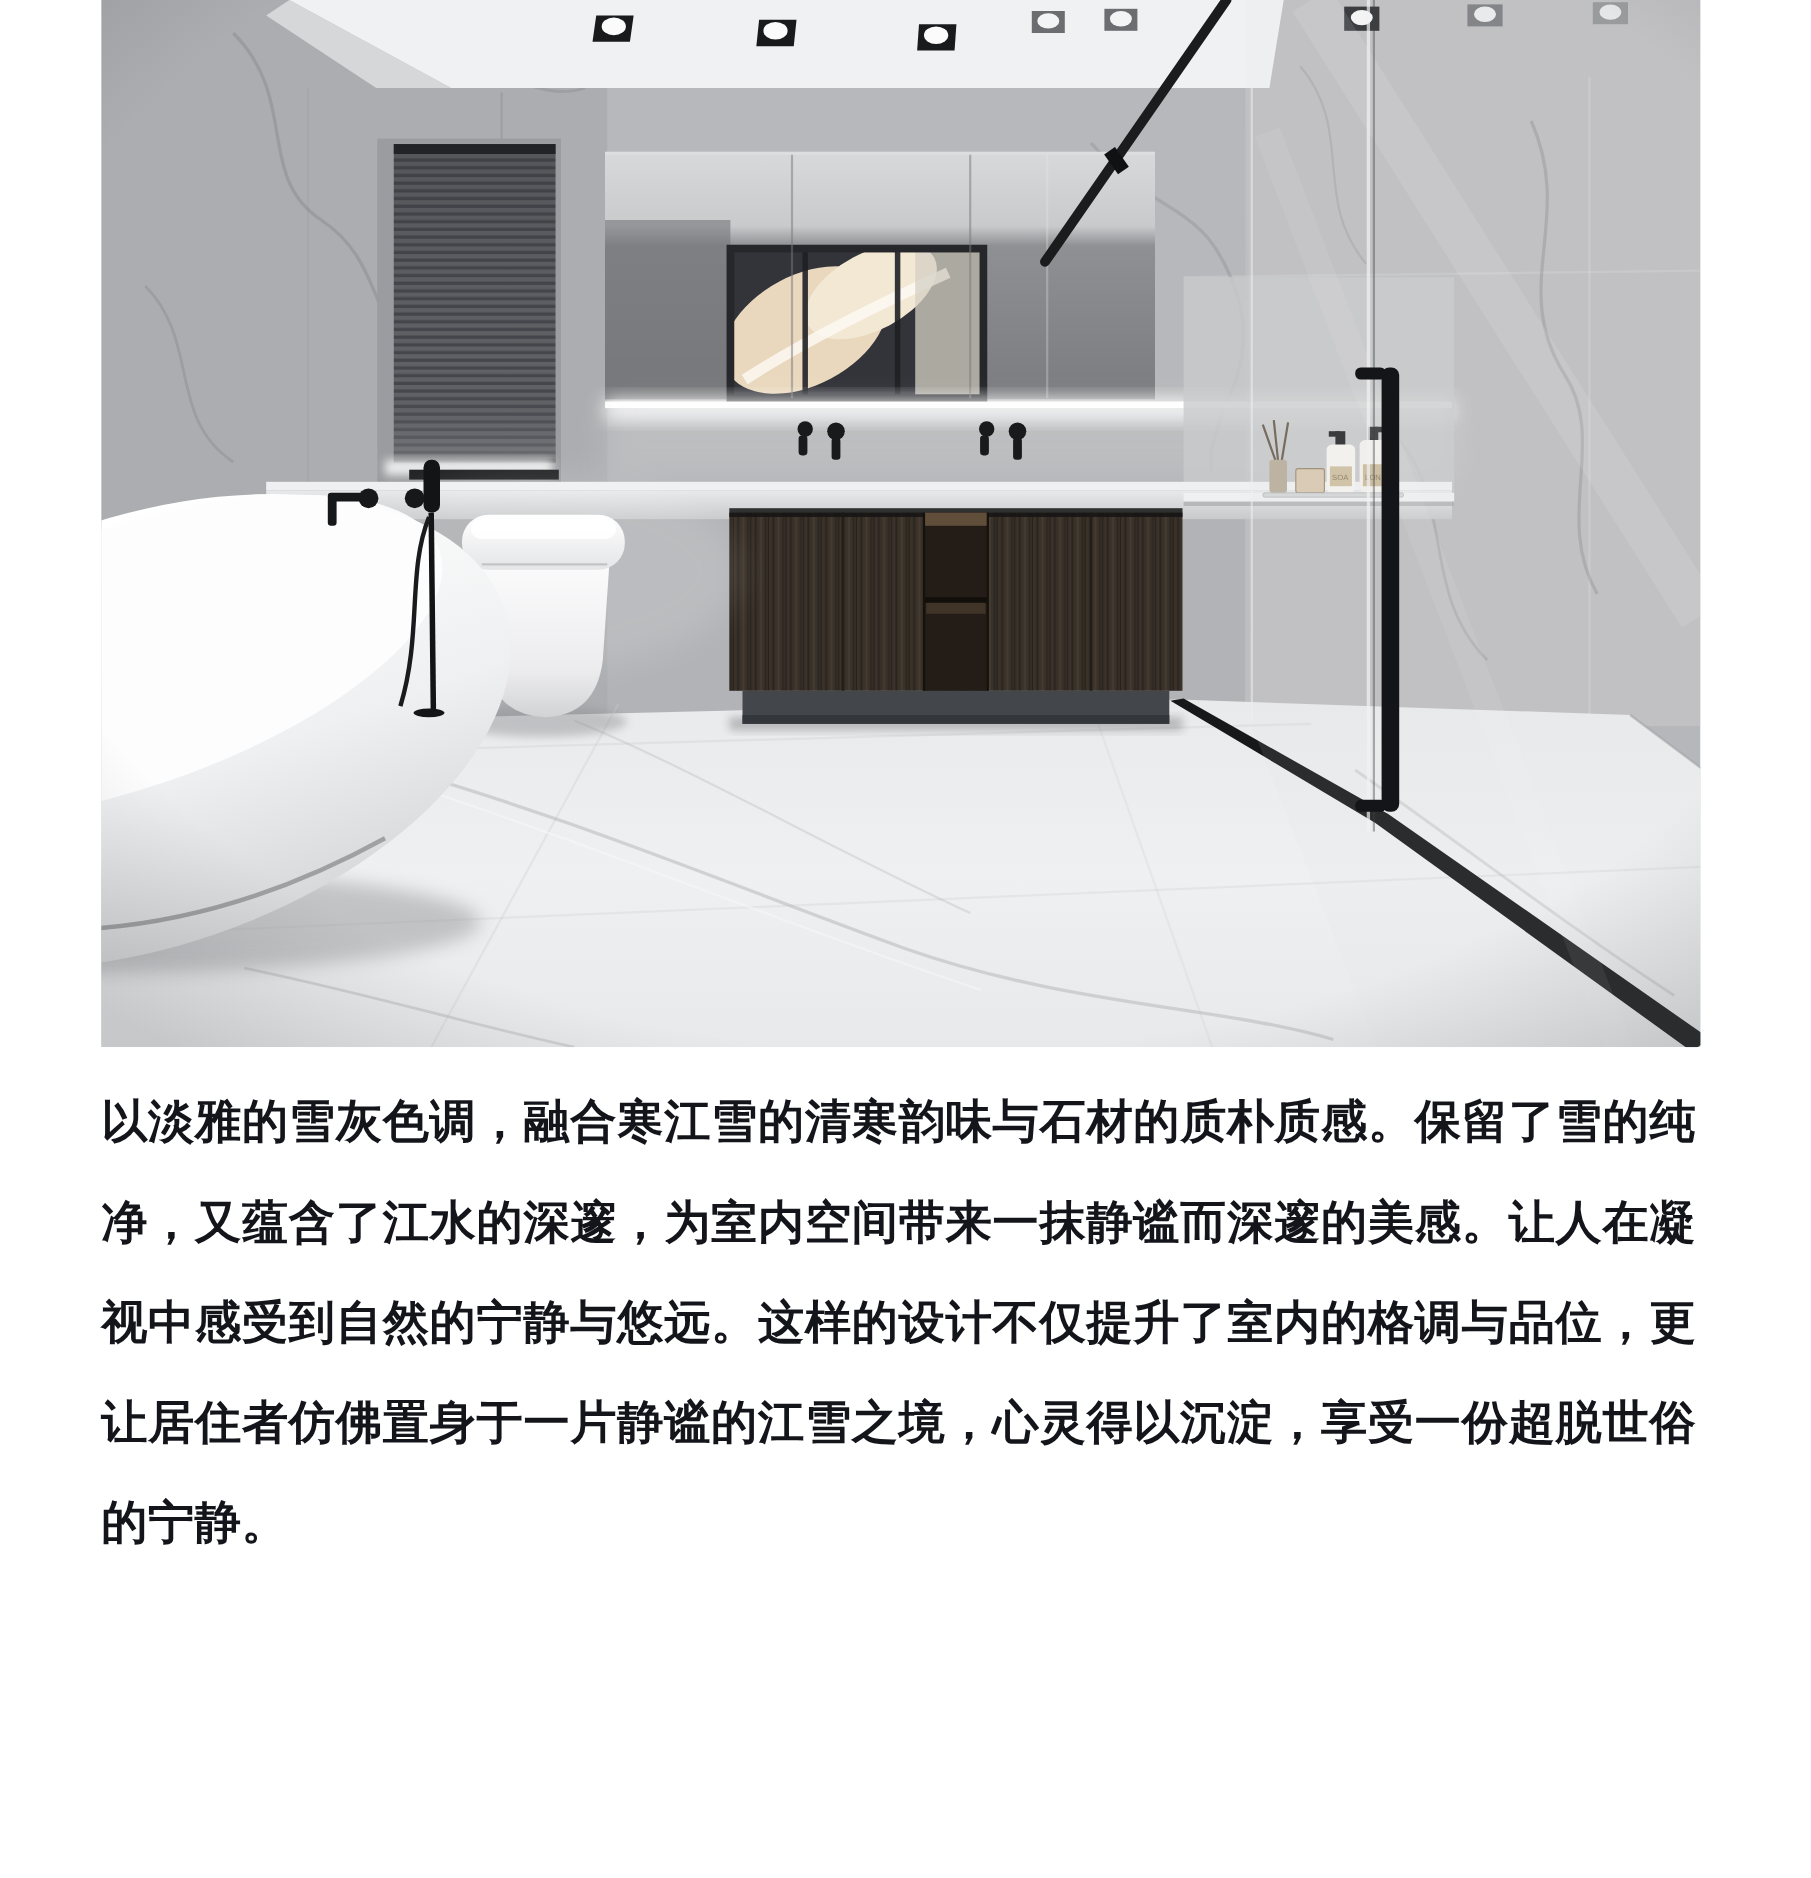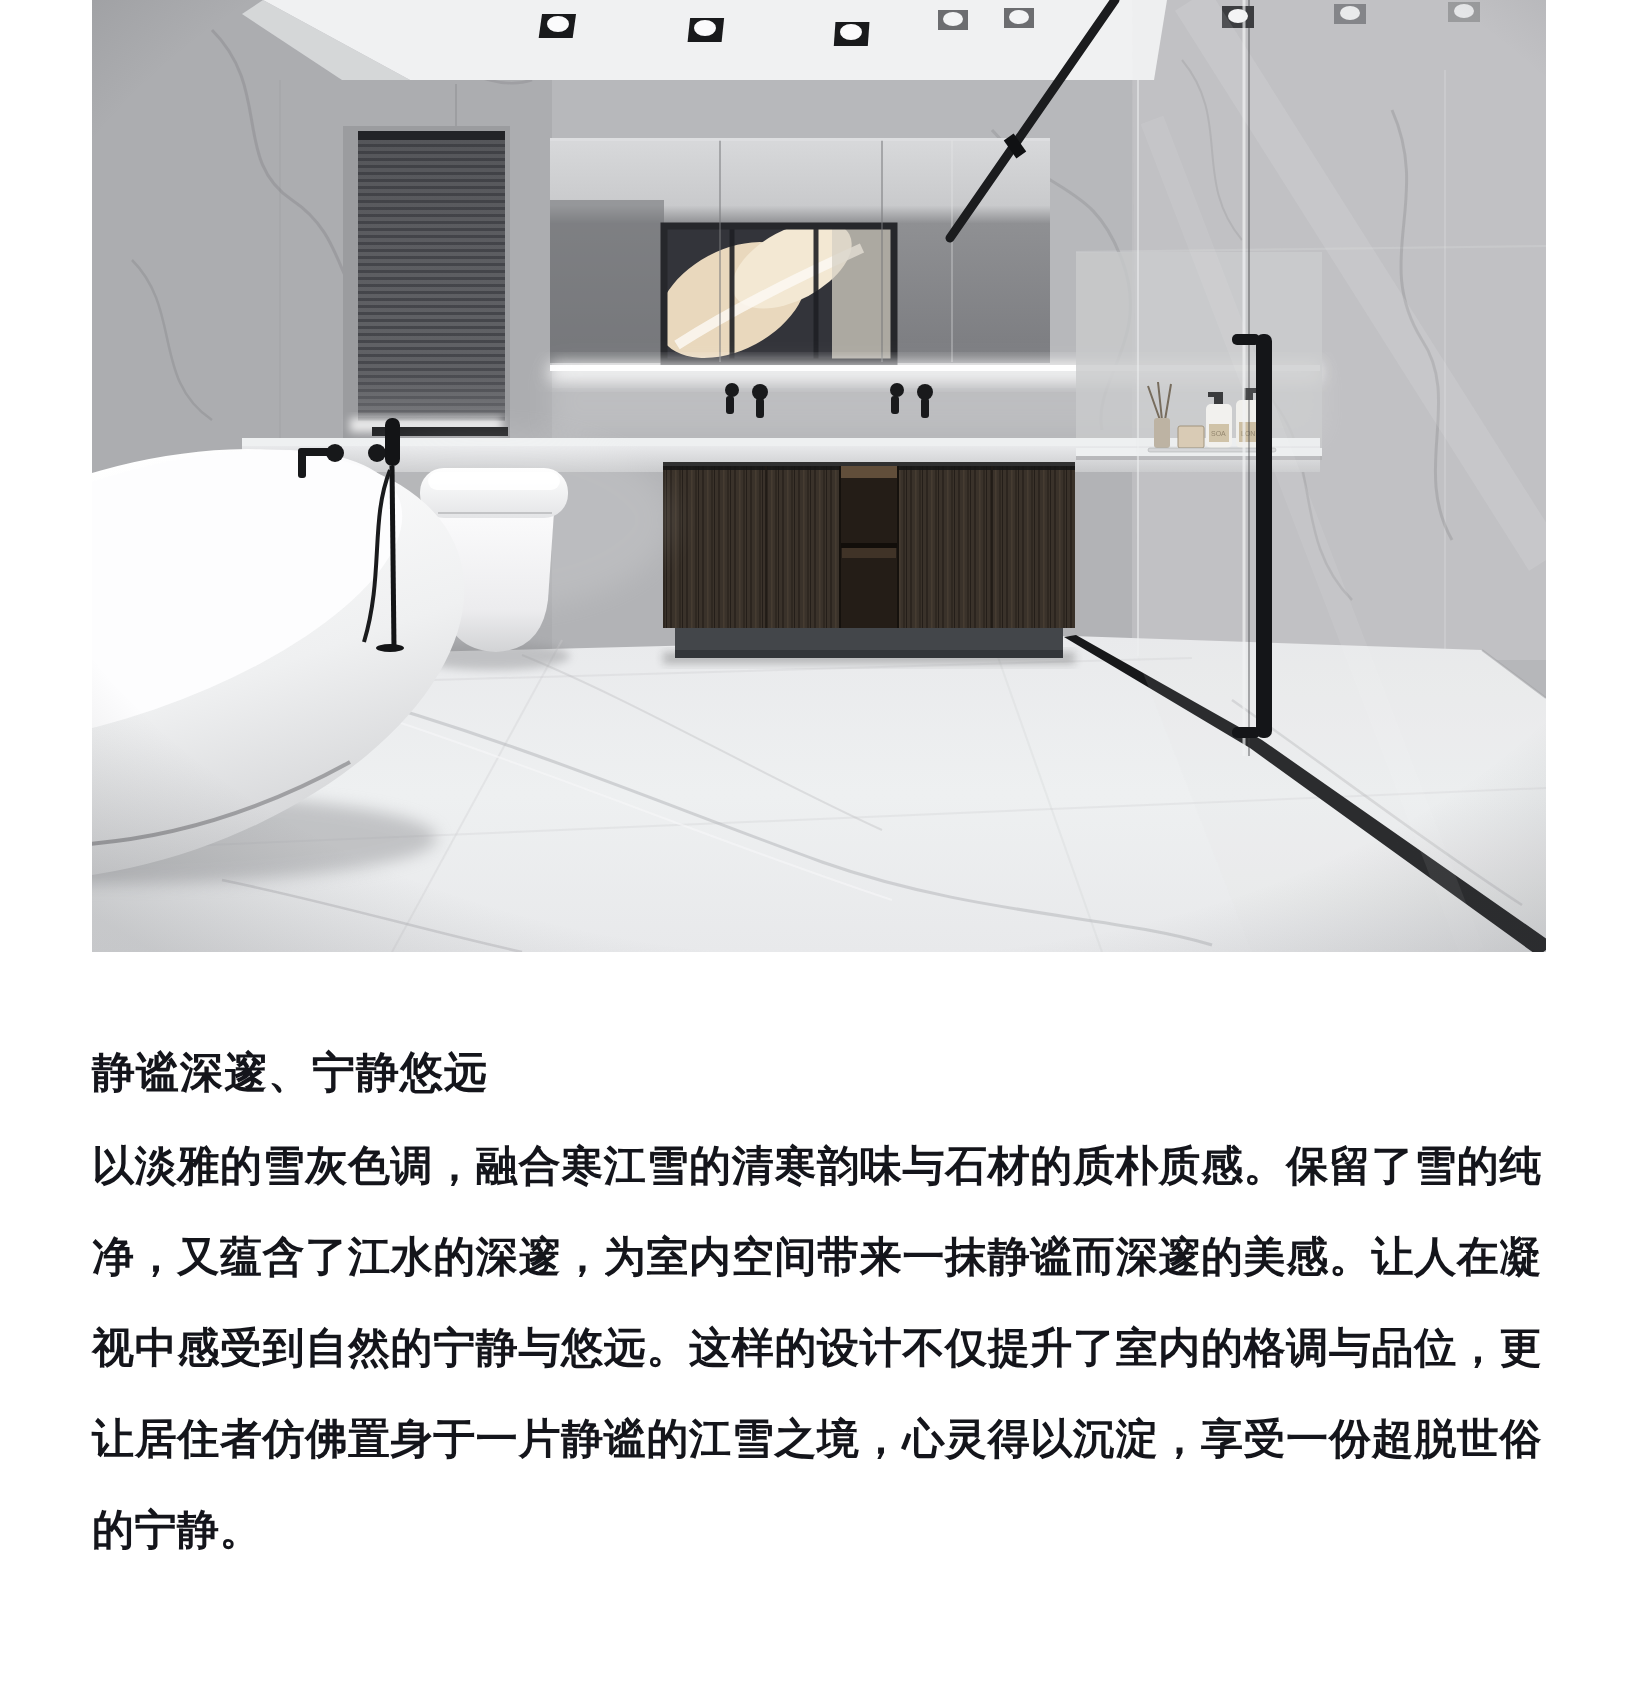--- a/index.html
+++ b/index.html
@@ -311,18 +311,17 @@
           <rect x="1140" y="334" width="28" height="11" rx="5"></rect>
           <rect x="1140" y="727" width="28" height="11" rx="5"></rect>
         </g>
       </g>
 
       <rect x="0" y="0" width="1454" height="952" fill="url(#gVin)"></rect>
     </svg>
   </figure>
 
   <section class="copy">
-    <h2>静谧深邃、宁静悠远</h2>
     <p>以淡雅的雪灰色调，融合寒江雪的清寒韵味与石材的质朴质感。保留了雪的纯净，又蕴含了江水的深邃，为室内空间带来一抹静谧而深邃的美感。让人在凝视中感受到自然的宁静与悠远。这样的设计不仅提升了室内的格调与品位，更让居住者仿佛置身于一片静谧的江雪之境，心灵得以沉淀，享受一份超脱世俗的宁静。</p>
     <div class="spacer"></div>
   </section>
 
 </div>
 
 </body></html>

